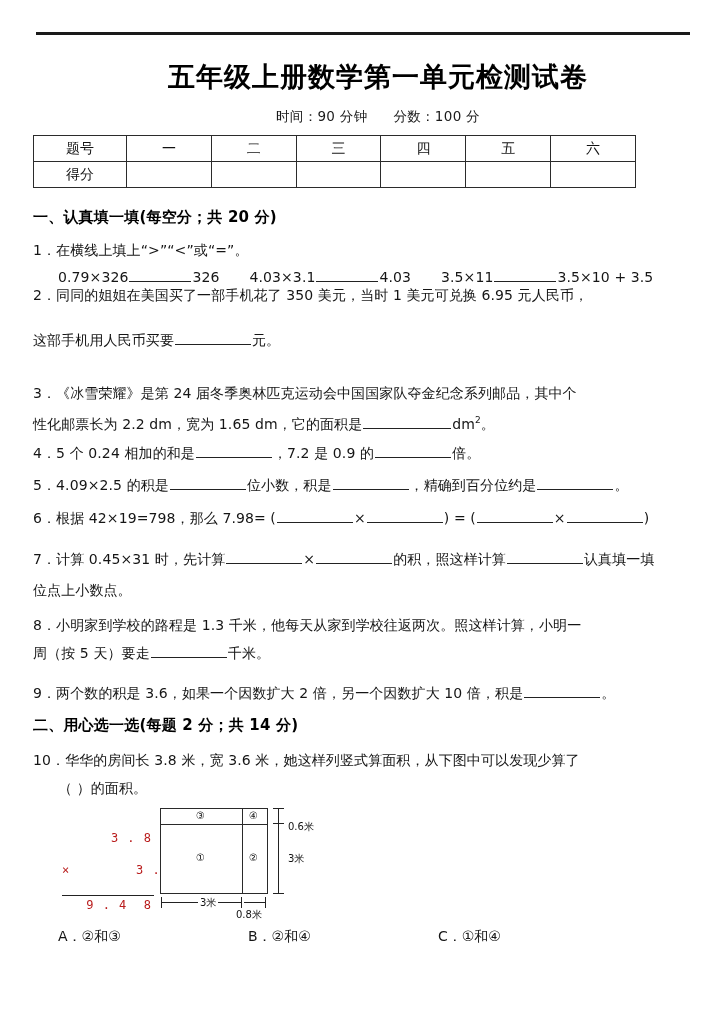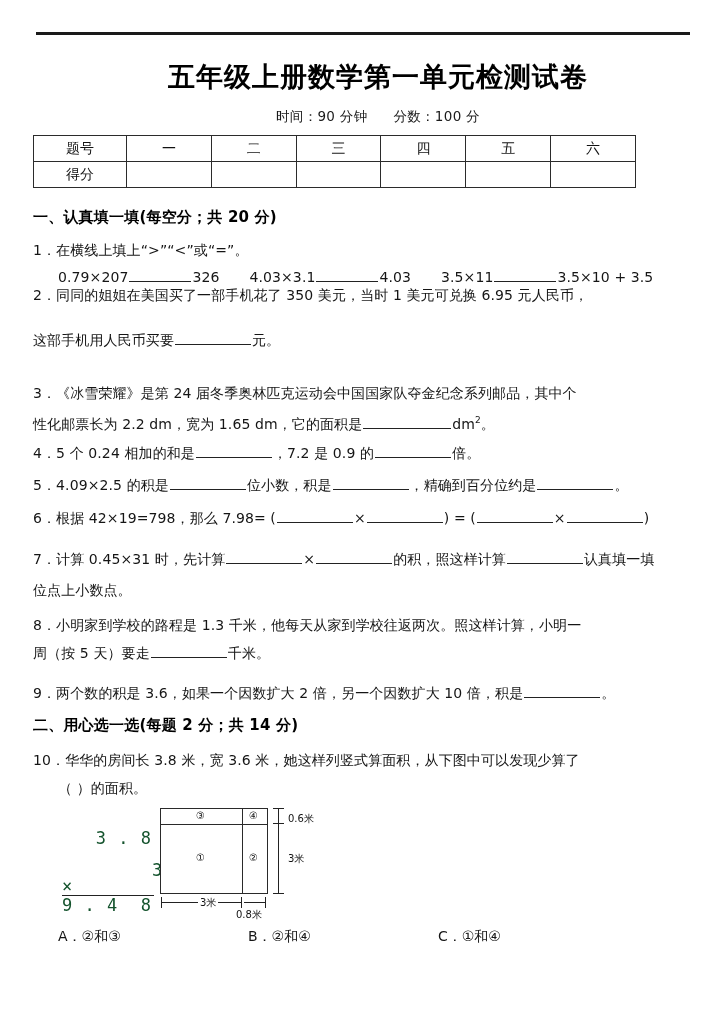--- a/index.html
+++ b/index.html
@@ -124,24 +124,24 @@
     top: 806px;
     width: 220px;
     height: 112px;
   }
   .vmult {
     position: absolute;
     left: 0px;
     top: 24px;
     width: 92px;
     font-family: "DejaVu Sans Mono", "Liberation Mono", monospace;
-    font-size: 17px;
+    font-size: 12px;
     line-height: 16px;
     letter-spacing: 1px;
-    color: #14532d;
+    color: #b91c1c;
   }
   .vmult .row { text-align: right; padding-right: 2px; white-space: pre; }
   .vmult .rule { border-top: 1.3px solid #222; margin-top: 1px; padding-top: 1px; }
 
   .rect-wrap {
     position: absolute;
     left: 98px;
     top: 2px;
   }
   
@@ -178,21 +178,21 @@
   .lbl-1 { left: 36px; top: 44px; }
   .lbl-2 { left: 89px; top: 44px; }
 
   
   .dim-text {
     position: absolute;
     font-size: 10px;
     color: #111;
     white-space: nowrap;
   }
-  .d-06 { left: 128px; top: 4px; }
+  .d-06 { left: 128px; top: 12px; }
   .d-3r { left: 128px; top: 44px; }
   .d-3b { left: 38px; top: 88px; background:#fff; padding:0 2px; }
   .d-08 { left: 76px; top: 100px; }
 
   .arrowline-v {
     position: absolute;
     border-left: 1.2px solid #222;
   }
   .arrowline-h {
     position: absolute;
@@ -252,21 +252,21 @@
     </tr>
   </tbody>
     </table>
 
   <div class="sec-head" style="top:208px;">一、认真填一填(每空分；共 20 分)</div>
 
   <div class="q" style="top:235px;">
     <span>1．</span><span>在横线上填上“&gt;”“&lt;”或“=”。</span>
   </div>
   <div class="q indent" style="top:262px;">
-    <span>0.79×207</span><span class="blank b-md"></span><span>326</span><span class="sp-wide"></span><span>4.03×3.1</span><span class="blank b-md"></span><span>4.03</span><span class="sp-wide"></span><span>3.5×11</span><span class="blank b-md"></span><span>3.5×10 + 3.5</span>
+    <span>0.79×326</span><span class="blank b-md"></span><span>326</span><span class="sp-wide"></span><span>4.03×3.1</span><span class="blank b-md"></span><span>4.03</span><span class="sp-wide"></span><span>3.5×11</span><span class="blank b-md"></span><span>3.5×10 + 3.5</span>
   </div>
 
   <div class="q" style="top:280px;">
     <span>2．</span><span>同同的姐姐在美国买了一部手机花了 350 美元，当时 1 美元可兑换 6.95 元人民币，</span>
   </div>
   <div class="q" style="top:325px;">
     <span>这部手机用人民币买要</span><span class="blank b-lg"></span><span>元。</span>
   </div>
 
   <div class="q" style="top:378px;">

